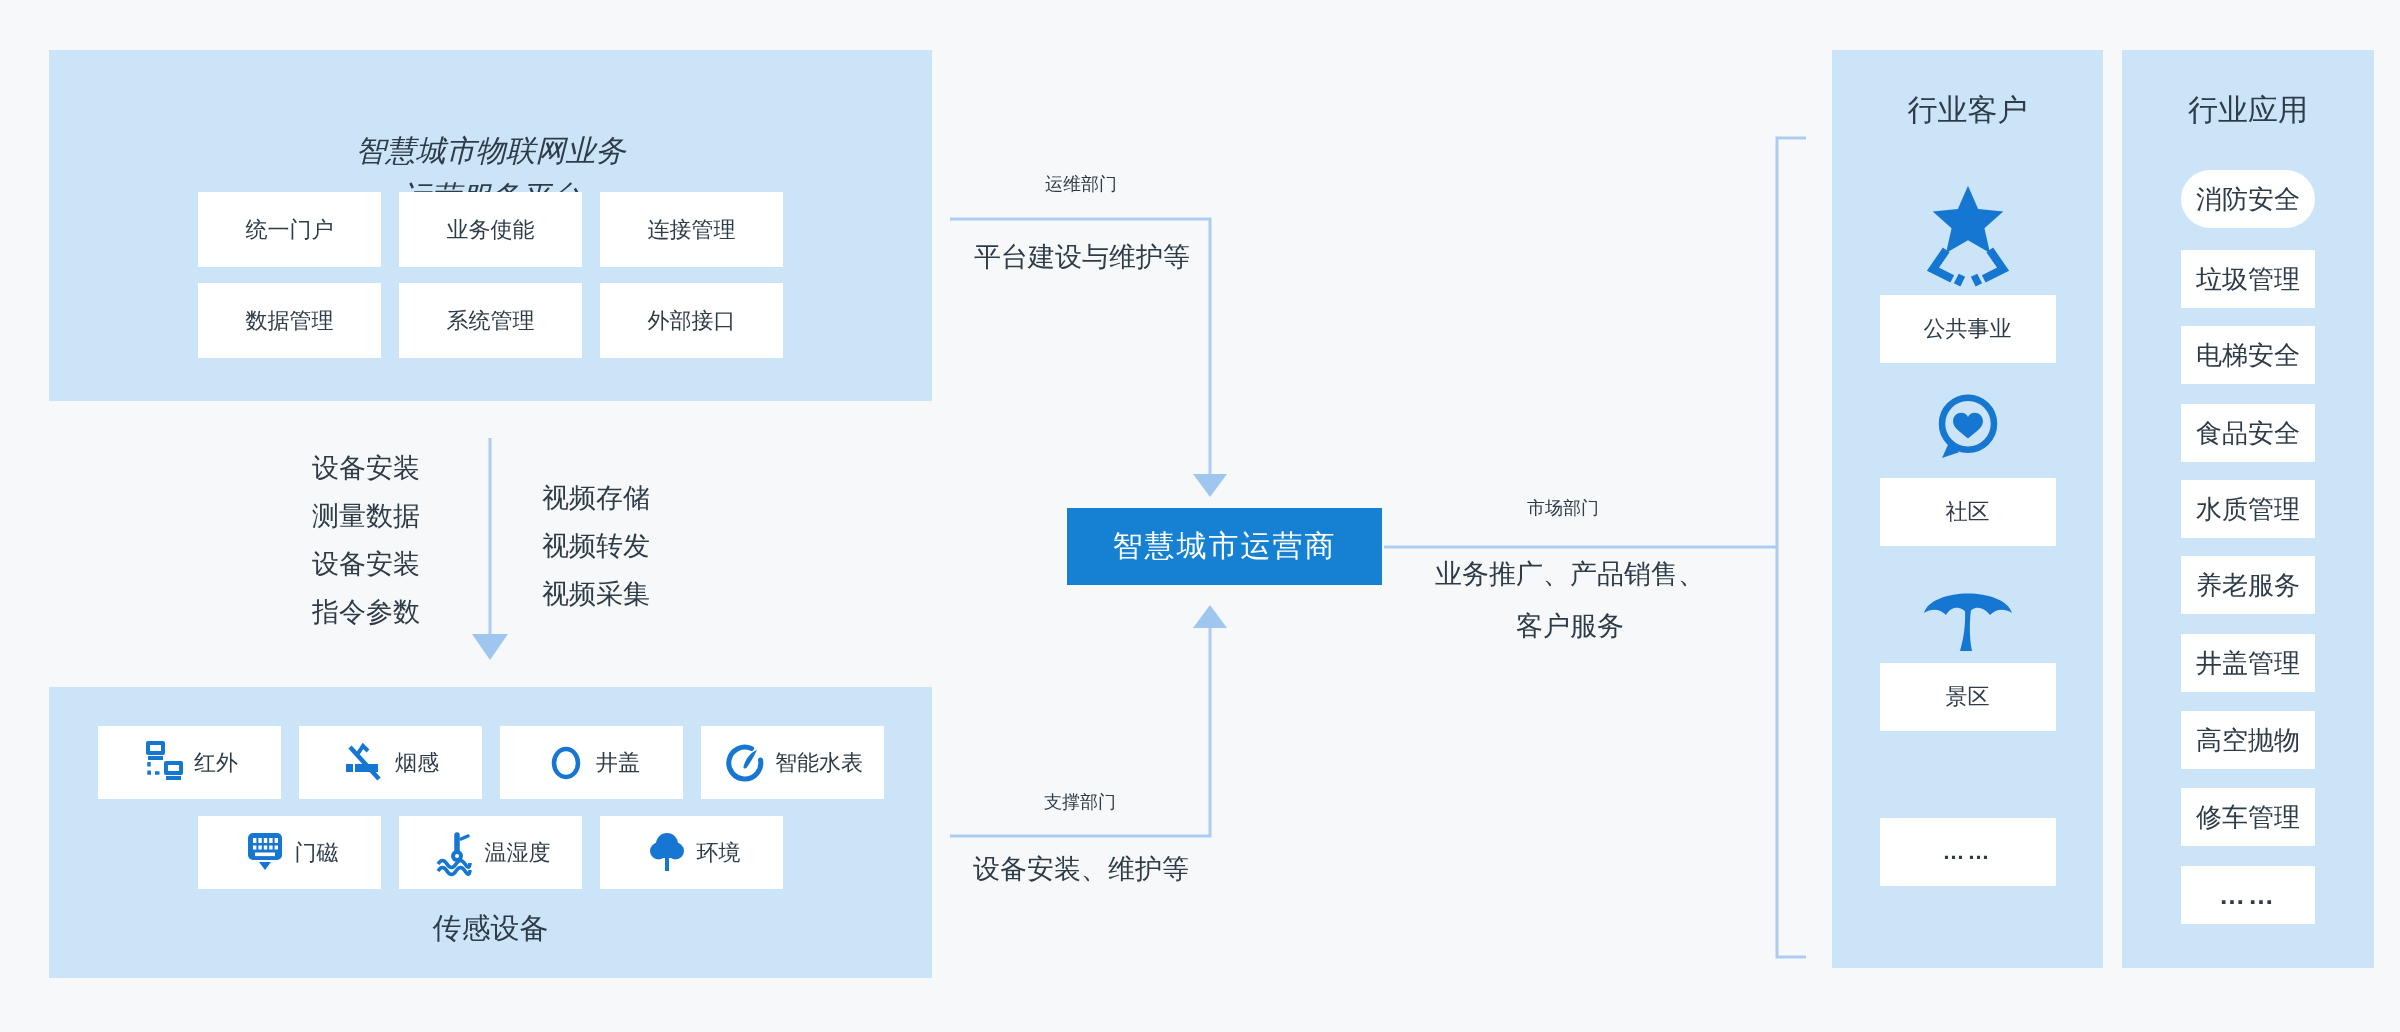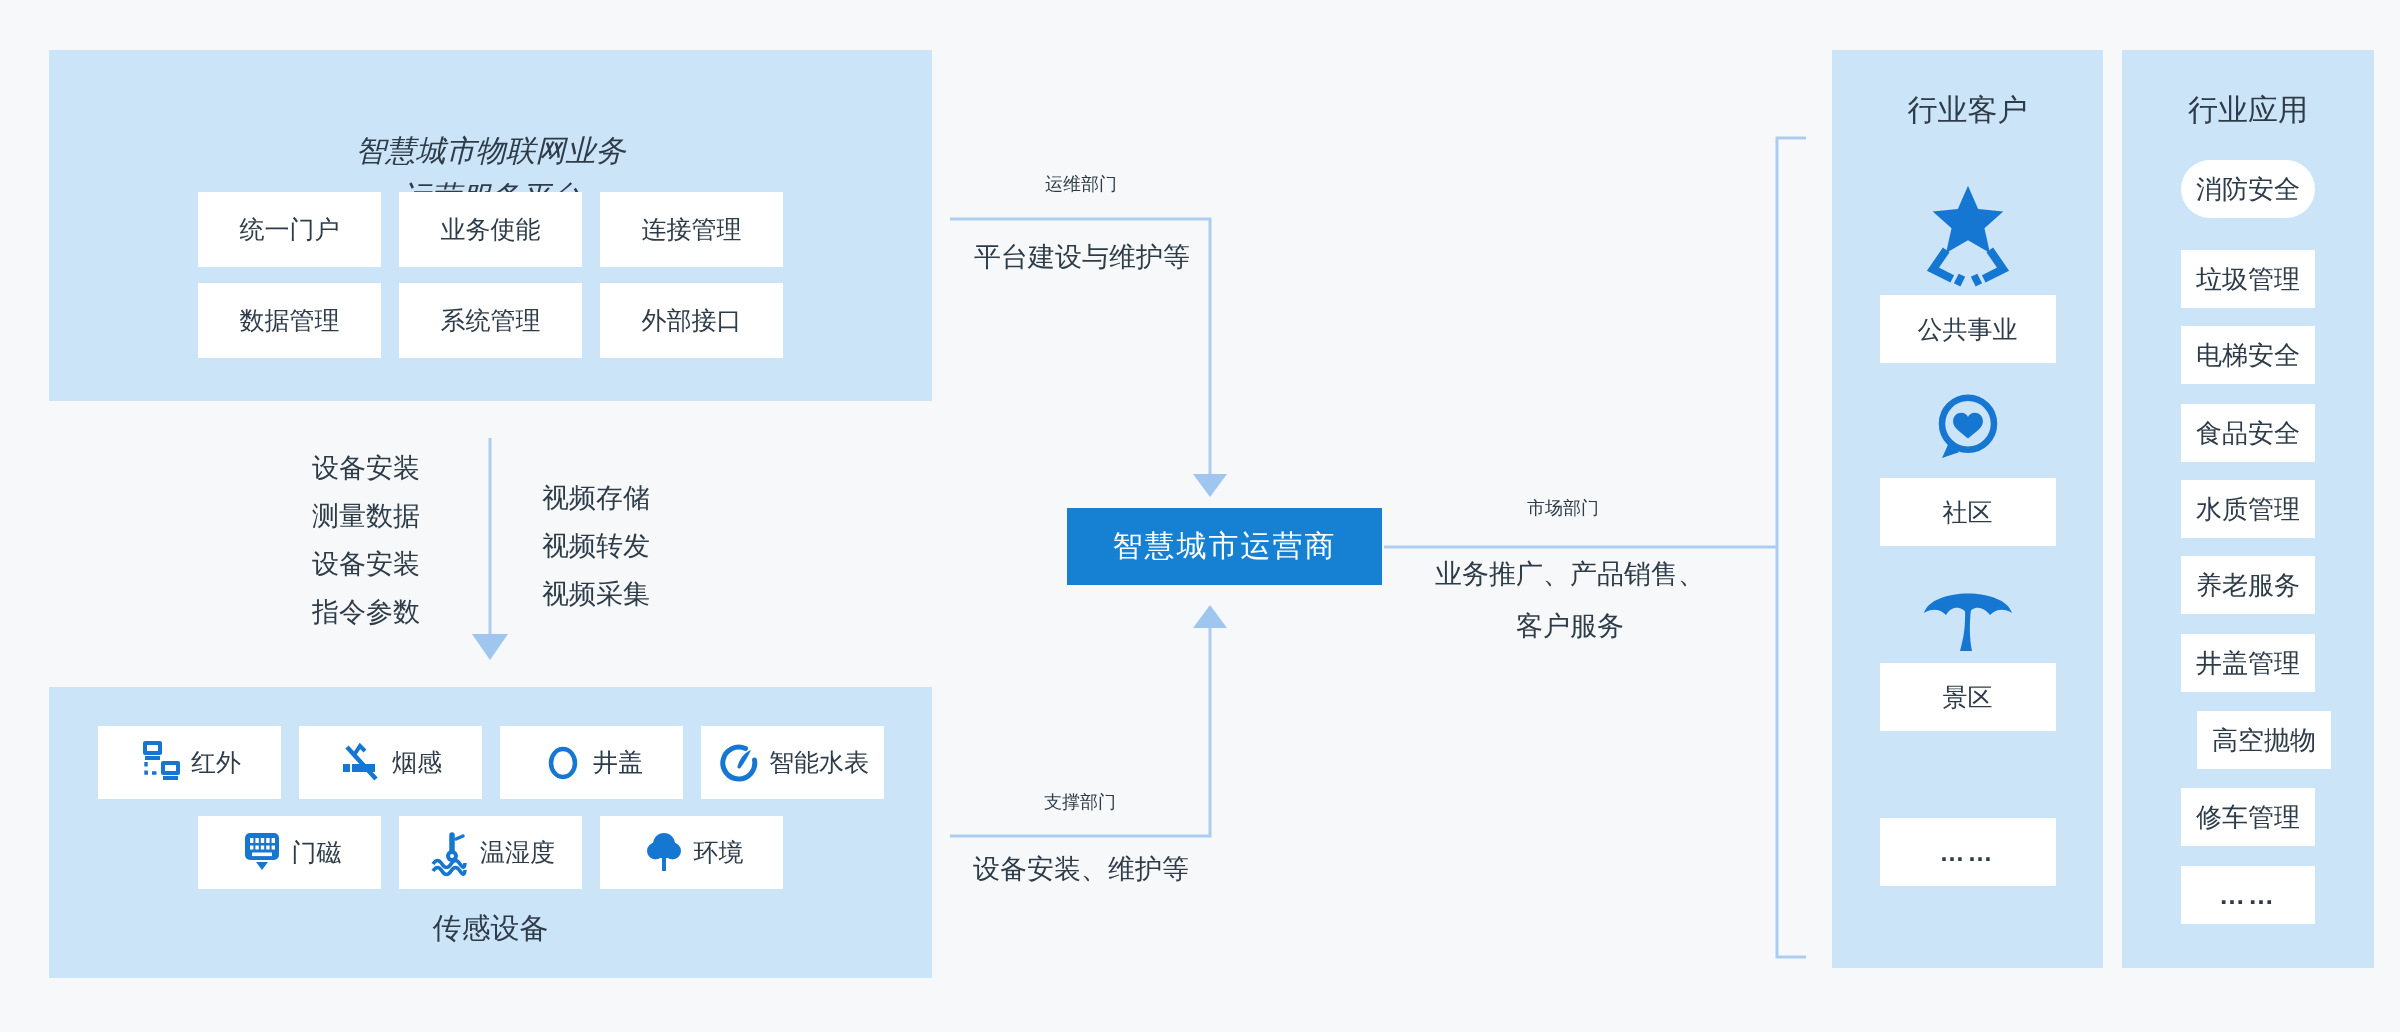--- a/index.html
+++ b/index.html
@@ -2,21 +2,21 @@
 <html><head>
 <meta charset="utf-8">
 <style>
   html,body{margin:0;padding:0;background:#f7f8f9;}
   .stage{position:relative;width:2400px;height:1032px;background:#f7f8f9;
          font-family:"Liberation Sans",sans-serif;color:#2e3c49;overflow:hidden;}
   .panel{position:absolute;background:#cce4f8;}
   .ptitle{position:absolute;left:0;width:100%;text-align:center;font-size:30px;
           font-weight:500;color:#2e3c49;}
   .wbox{background:#ffffff;display:flex;align-items:center;justify-content:center;
-        font-size:25px;color:#2e3c49;box-sizing:border-box;}
+        font-size:22px;color:#2e3c49;box-sizing:border-box;}
   .row{position:absolute;left:0;width:100%;display:flex;justify-content:center;gap:18px;}
   .module{width:183px;height:75px;}
   .sensor-box{width:183px;height:73px;gap:6px;}
   .sensor-box svg{flex:0 0 auto;}
   .flow-text{position:absolute;transform:translateX(-50%);text-align:center;
              font-size:27px;line-height:48px;white-space:nowrap;}
   .ctext{position:absolute;transform:translateX(-50%);white-space:nowrap;
          font-size:27px;color:#2e3c49;}
   .ctitle{font-size:18px;}
   .op-box{position:absolute;left:1067px;top:508px;width:315px;height:77px;
@@ -200,25 +200,25 @@
       <path d="M4,16 C8,3 44,3 48,16 C44,13.5 40,14 37,17 C33,12 28,12.5 26,17 C23,12.5 18,12 15,17 C12,14 8,13.5 4,16 Z" fill="#1677d2"></path>
       <path d="M24.5,14 C24.8,22 24,28 22,35 L28,35 C26.5,28 26.8,20 27.5,14 Z" fill="#1677d2"></path>
     </svg>
     <div class="wbox cust-item cust-box" style="top:613px;">景区</div>
 
     <div class="wbox cust-item cust-box dots" style="top:768px;">……</div>
   </div>
 
   <div class="panel" style="left:2122px;top:50px;width:252px;height:918px;">
     <div class="ptitle" style="top:40px;">行业应用</div>
-    <div class="wbox app-box" style="top:110px;border-radius:29px;">消防安全</div>
+    <div class="wbox app-box" style="top:120px;border-radius:29px;">消防安全</div>
     <div class="wbox app-box" style="top:200px;">垃圾管理</div>
     <div class="wbox app-box" style="top:276px;">电梯安全</div>
     <div class="wbox app-box" style="top:354px;">食品安全</div>
     <div class="wbox app-box" style="top:430px;">水质管理</div>
     <div class="wbox app-box" style="top:506px;">养老服务</div>
     <div class="wbox app-box" style="top:584px;">井盖管理</div>
-    <div class="wbox app-box" style="top:661px;margin-left:16px;">高空抛物</div>
+    <div class="wbox app-box" style="top:661px;">高空抛物</div>
     <div class="wbox app-box" style="top:738px;">修车管理</div>
     <div class="wbox app-box dots" style="top:816px;">……</div>
   </div>
 
 </div>
 
 </body></html>

